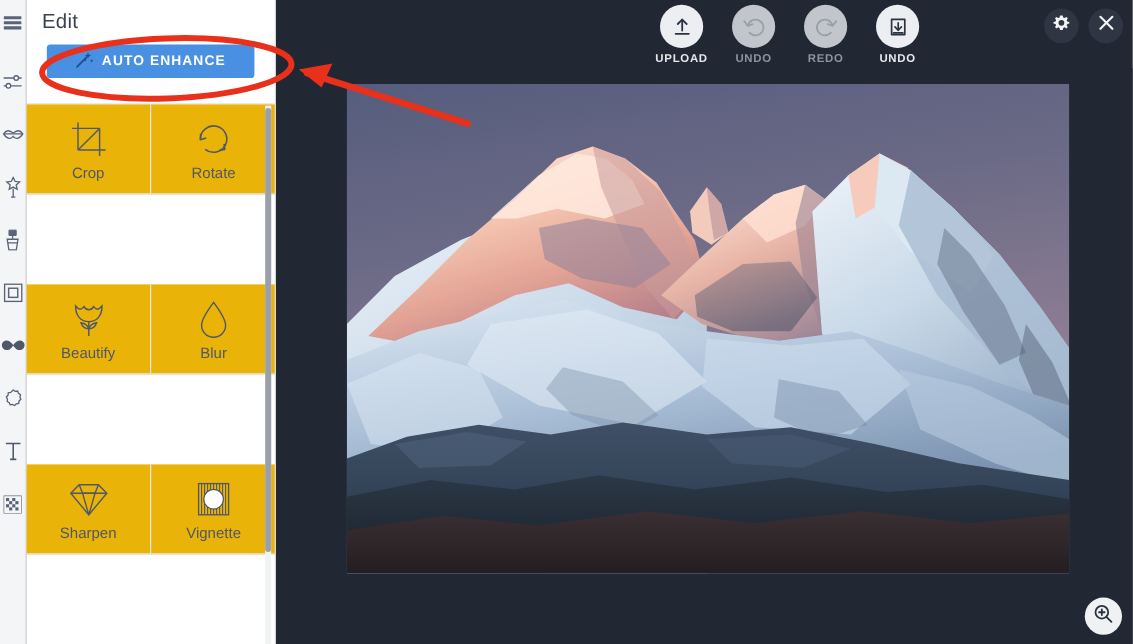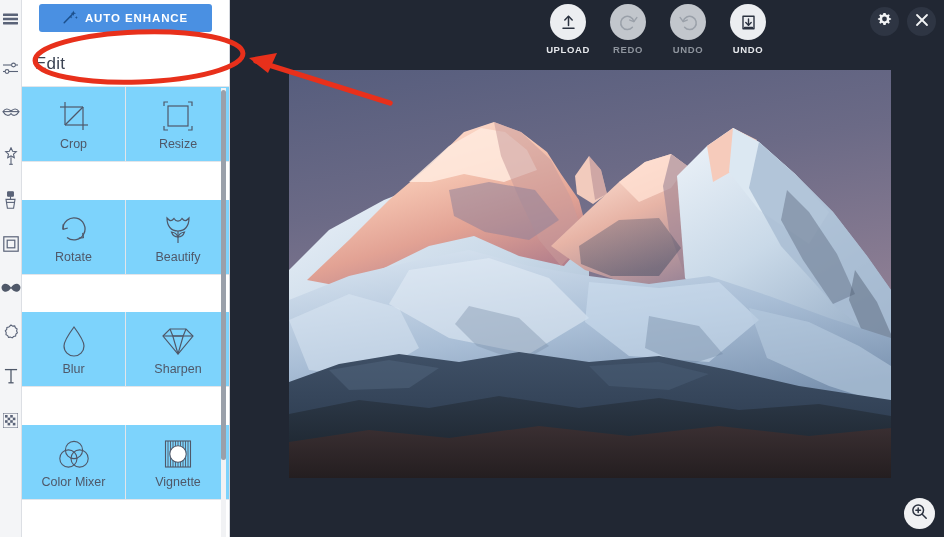--- a/index.html
+++ b/index.html
@@ -77,21 +77,21 @@
     border-top: 1px solid #e2e5ea;
   }
   .tool {
     border-right: 1px solid #e2e5ea;
     border-bottom: 1px solid #e2e5ea;
     height: 75px;
     display: flex; flex-direction: column;
     align-items: center; justify-content: center;
     gap: 3px;
     cursor: pointer;
-    background: #7dd3fc;
+    background: #eab308;
   }
   .tool:nth-child(even) { border-right: none; }
   .tool .ticon {
     height: 38px; width: 40px;
     display: flex; align-items: center; justify-content: center;
     color: #4f5869;
   }
   .tool .tlabel {
     font-size: 12.5px;
     color: #4f5869;
@@ -284,65 +284,53 @@
             <rect x="7.2" y="7.2" width="2.6" height="2.6"></rect>
           <rect x="4.6" y="9.8" width="2.6" height="2.6"></rect>
             <rect x="9.8" y="9.8" width="2.6" height="2.6"></rect>
         </g>
       </svg>
     </div>
   </div>
 
   <div id="panel">
 
+    <div id="panel-title">Edit</div>
+
     <div id="enhance-wrap">
       <button id="auto-enhance">
         <span class="wand">
           <svg width="15" height="14" viewBox="0 0 15 14" fill="none">
             <g stroke="#1c4f8b" stroke-width="1.5" stroke-linecap="round">
               <line x1="1.2" y1="12.8" x2="9.2" y2="4.6"></line>
             </g>
             <path d="M10.3 0.6 L11.1 2.6 L13.1 3.3 L11.1 4 L10.3 6 L9.6 4 L7.6 3.3 L9.6 2.6 Z" fill="#1c4f8b"></path>
             <path d="M13.3 6.1 L13.8 7.2 L14.9 7.6 L13.8 8 L13.3 9.1 L12.9 8 L11.8 7.6 L12.9 7.2 Z" fill="#1c4f8b"></path>
             <path d="M8.1 5.7 L8.5 6.7 L9.5 7.1 L8.5 7.5 L8.1 8.5 L7.7 7.5 L6.7 7.1 L7.7 6.7 Z" fill="#1c4f8b"></path>
           </svg>
         </span>
         <span>AUTO ENHANCE</span>
       </button>
     </div>
 
-    <div id="panel-title">Edit</div>
-
     <div id="tool-grid">
 
       <div class="tool">
         <span class="ticon">
           <svg width="34" height="34" viewBox="0 0 34 34" fill="none" stroke="#4f5869" stroke-width="1.2">
             <line x1="8" y1="3" x2="8" y2="26"></line>
               <line x1="8" y1="26" x2="31" y2="26"></line>
             <line x1="3" y1="8" x2="26" y2="8"></line>
               <line x1="26" y1="8" x2="26" y2="31"></line>
             <line x1="8" y1="26" x2="26" y2="8"></line>
           </svg>
         </span>
         <span class="tlabel">Crop</span>
       </div>
 
-      <div class="tool">
-        <span class="ticon">
-          <svg width="32" height="32" viewBox="0 0 32 32" fill="none" stroke="#4f5869" stroke-width="1.2">
-            <rect x="6" y="6" width="20" height="20"></rect>
-            <path d="M2 6 V2 H6"></path>
-              <path d="M26 2 H30 V6"></path>
-            <path d="M30 26 V30 H26"></path>
-              <path d="M6 30 H2 V26"></path>
-          </svg>
-        </span>
-        <span class="tlabel">Resize</span>
-      </div>
 
       <div class="tool">
         <span class="ticon">
           <svg width="32" height="32" viewBox="0 0 32 32" fill="none" stroke="#4f5869" stroke-width="1.3">
             <path d="M5 16 A11 11 0 1 1 9 24.4"></path>
             <path d="M5.2 11.4 L5 16.4 L9.8 15" stroke-linejoin="round"></path>
             <path d="M4.8 24.6 L9.4 24.6 L9.4 20" stroke-linejoin="round" transform="translate(15.6,0) rotate(-8 9 22)"></path>
           </svg>
         </span>
         <span class="tlabel">Rotate</span>
@@ -378,30 +366,20 @@
             <path d="M2 10 L9 3 H25 L32 10 L17 28 Z"></path>
             <path d="M2 10 H32"></path>
             <path d="M9 3 L11.8 10 L17 28"></path>
             <path d="M25 3 L22.2 10 L17 28"></path>
             <path d="M11.8 10 H22.2"></path>
           </svg>
         </span>
         <span class="tlabel">Sharpen</span>
       </div>
 
-      <div class="tool">
-        <span class="ticon">
-          <svg width="32" height="30" viewBox="0 0 32 30" fill="none" stroke="#4f5869" stroke-width="1.1">
-            <circle cx="16" cy="11" r="8.6"></circle>
-            <circle cx="10.4" cy="19.5" r="8.6"></circle>
-            <circle cx="21.6" cy="19.5" r="8.6"></circle>
-          </svg>
-        </span>
-        <span class="tlabel">Color Mixer</span>
-      </div>
 
 
       <div class="tool">
         <span class="ticon">
           <svg width="30" height="30" viewBox="0 0 30 30">
             <rect x="2.5" y="2" width="25" height="26" fill="none" stroke="#4f5869" stroke-width="1.1"></rect>
             <g stroke="#4f5869" stroke-width="0.9">
               <line x1="5" y1="2" x2="5" y2="28"></line>
               <line x1="7.5" y1="2" x2="7.5" y2="28"></line>
               <line x1="10" y1="2" x2="10" y2="28"></line>
@@ -435,35 +413,35 @@
             <path d="M4.8 6 L8.5 2.3 L12.2 6" stroke-linejoin="round"></path>
             <line x1="3" y1="14.2" x2="14" y2="14.2"></line>
           </svg>
         </span>
         <span class="tb-label">UPLOAD</span>
       </div>
 
       <div class="tb-item disabled">
         <span class="tb-circle">
           <svg width="19" height="17" viewBox="0 0 19 17" fill="none" stroke="#9aa0a9" stroke-width="1.5" stroke-linecap="round" stroke-linejoin="round">
-            <path d="M14.8 7.4 A6.6 6.6 0 1 0 13.4 13.2"></path>
-            <path d="M17.8 3.6 L14.8 7.6 L10.8 6.1"></path>
-          </svg>
-        </span>
-        <span class="tb-label">REDO</span>
+            <path d="M4.2 7.4 A6.6 6.6 0 1 1 5.6 13.2"></path>
+            <path d="M1.2 3.6 L4.2 7.6 L8.2 6.1"></path>
+          </svg>
+        </span>
+        <span class="tb-label">UNDO</span>
       </div>
 
       <div class="tb-item disabled">
         <span class="tb-circle">
           <svg width="19" height="17" viewBox="0 0 19 17" fill="none" stroke="#9aa0a9" stroke-width="1.5" stroke-linecap="round" stroke-linejoin="round">
-            <path d="M4.2 7.4 A6.6 6.6 0 1 1 5.6 13.2"></path>
-            <path d="M1.2 3.6 L4.2 7.6 L8.2 6.1"></path>
-          </svg>
-        </span>
-        <span class="tb-label">UNDO</span>
+            <path d="M14.8 7.4 A6.6 6.6 0 1 0 13.4 13.2"></path>
+            <path d="M17.8 3.6 L14.8 7.6 L10.8 6.1"></path>
+          </svg>
+        </span>
+        <span class="tb-label">REDO</span>
       </div>
 
       <div class="tb-item">
         <span class="tb-circle">
           <svg width="17" height="17" viewBox="0 0 17 17" fill="none" stroke="#2b3240" stroke-width="1.4" stroke-linecap="round" stroke-linejoin="round">
             <path d="M3 2.2 H14 V14.8 H3 Z"></path>
             <path d="M8.5 5 V11"></path>
             <path d="M5.8 8.4 L8.5 11.2 L11.2 8.4"></path>
             <path d="M4.6 13.4 H12.4"></path>
           </svg>

